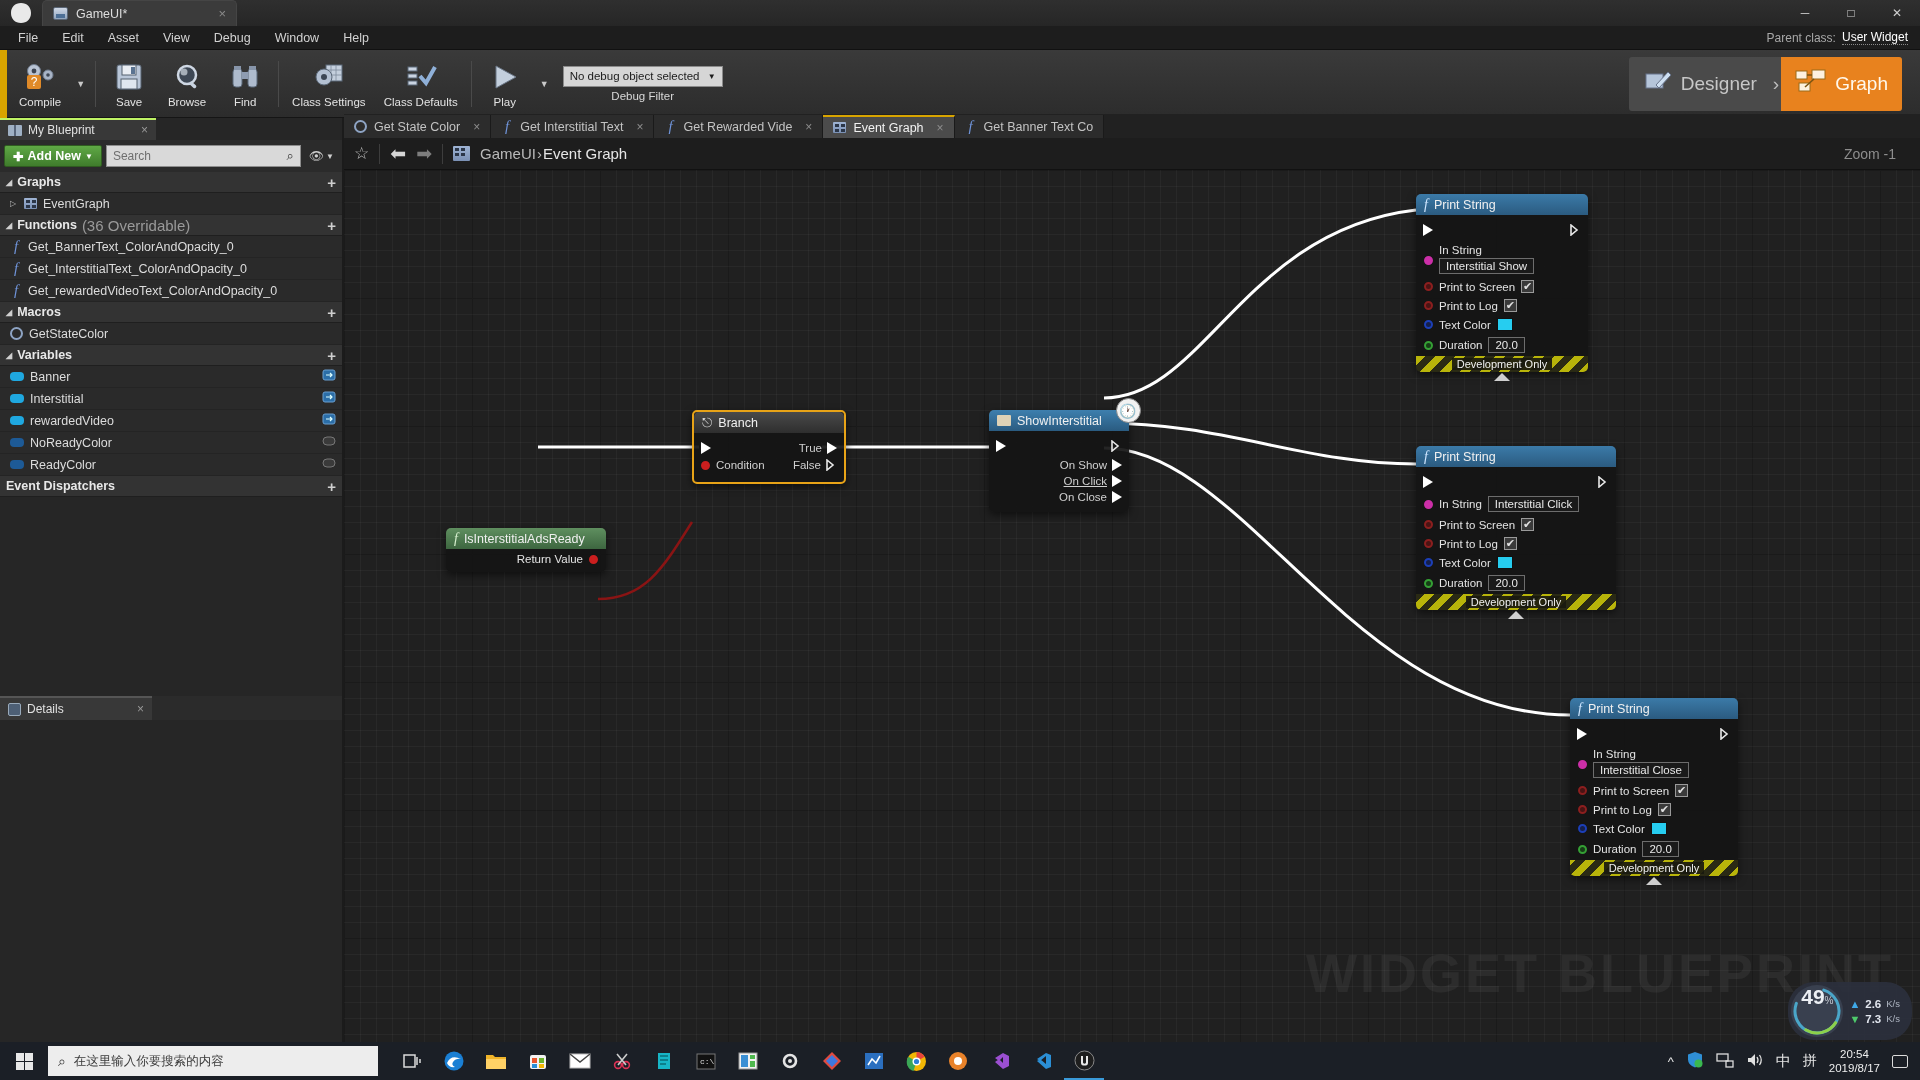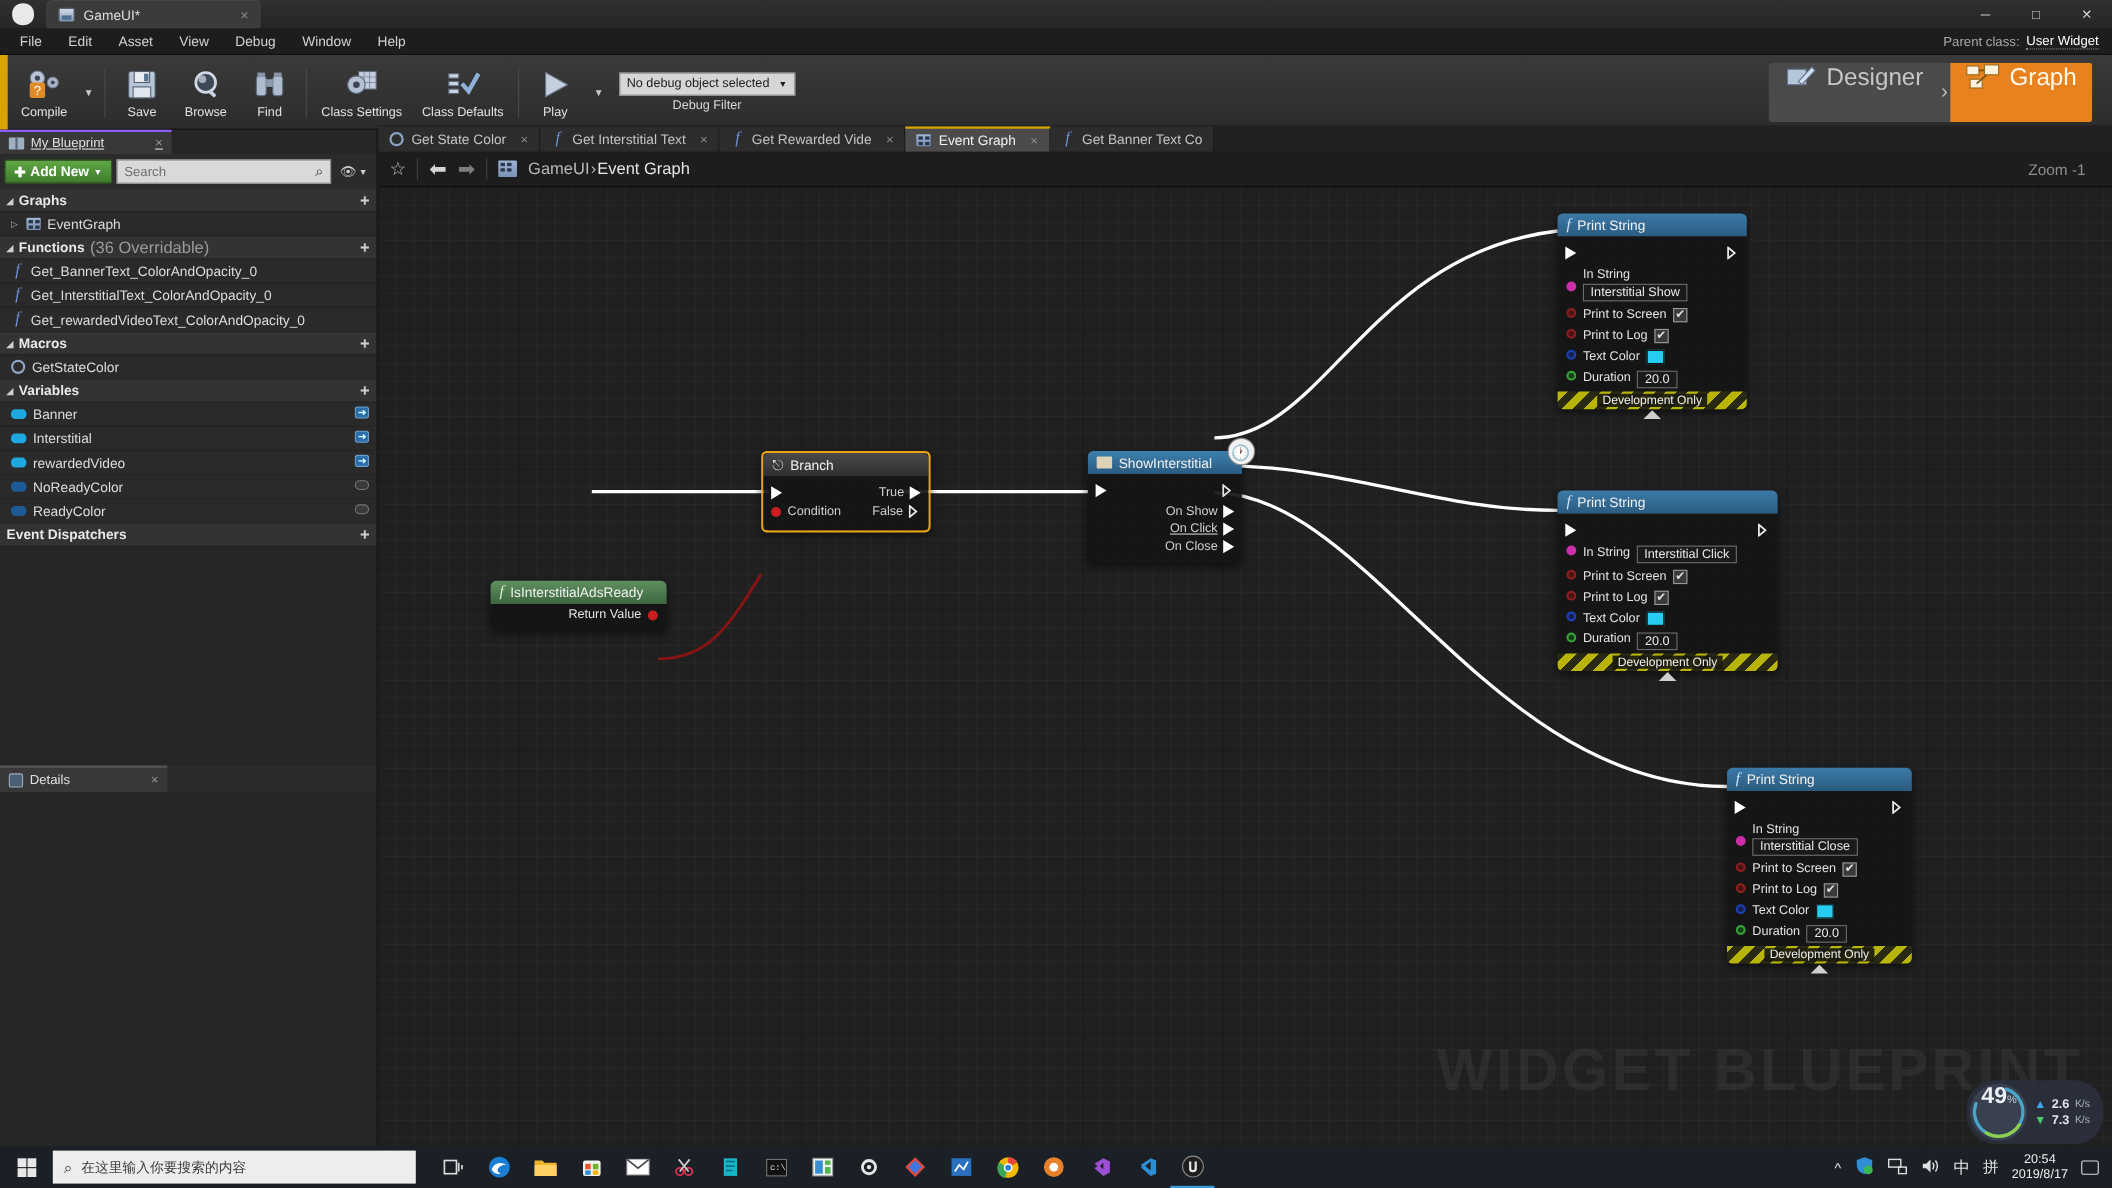--- a/index.html
+++ b/index.html
@@ -74,30 +74,30 @@
     width:160px; height:21px; background:#d6d6d6; color:#1c1c1c; font-size:11.5px;
     display:flex; align-items:center; padding:0 6px; border:1px solid #8b8b8b;
   }
   .debug-select .arr { margin-left:auto; font-size:8px; }
   .debug-cap { font-size:11.5px; color:#d8d8d8; }
 
   .mode-toggle {
     margin-left:auto; margin-right:18px; display:flex; align-items:center;
     background:#4a4a4a; border-radius:3px; height:54px; overflow:hidden;
   }
-  .mode-btn { display:flex; align-items:flex-start; gap:8px; padding:0 14px; height:54px; font-size:22px; }
+  .mode-btn { display:flex; align-items:center; gap:8px; padding:0 14px; height:54px; font-size:19px; }
   .mode-btn.inactive { color:#c7c7c7; }
   .mode-btn.active { background:#e8821e; color:#fff8ec; }
   .mode-sep { color:#bdbdbd; font-size:19px; padding:0 2px; }
 
   
   .left-panel { position:absolute; left:0; top:118px; width:342px; height:940px; background:#262626; }
   .panel-tab {
     height:22px; width:156px; background:#383838; display:flex; align-items:center; gap:6px;
-    padding:0 8px; font-size:12px; color:#e0e0e0; border-top:2px solid #8b5cf6;text-decoration:underline;
+    padding:0 8px; font-size:12px; color:#e0e0e0; border-top:2px solid #bef264;
   }
   .panel-tab .x { margin-left:auto; color:#999; font-size:12px; }
   .book-ico { width:14px; height:11px; background:#9fb0c4; border-radius:1px; position:relative; }
   .book-ico:after{content:"";position:absolute;left:6px;top:0;width:2px;height:11px;background:#58657a;}
 
   .search-row { display:flex; align-items:center; gap:4px; padding:5px 4px; background:#2b2b2b; }
   .addnew {
     background:linear-gradient(#5fa845,#3f7c2c); color:#fff; font-size:12.5px; font-weight:bold;
     height:22px; padding:0 8px; display:flex; align-items:center; gap:4px; border-radius:2px;
     border:1px solid #2f5c20;
@@ -202,21 +202,21 @@
   .h-pure { background:linear-gradient(#5f8f5f,#3d6640); }
   .h-blue { background:linear-gradient(#3d7fae,#2a5b80); }
 
   .exec-row { display:flex; align-items:center; justify-content:space-between; padding:5px 7px; }
   .pin-exec-in, .pin-exec-out {
     width:0;height:0;border-top:6px solid transparent;border-bottom:6px solid transparent;
     border-left:10px solid #fff;
   }
   .pin-hollow-svg { display:block; }
 
-  .pin-row { display:flex; align-items:flex-start; gap:6px; padding:3px 8px; font-size:11.5px; color:#e3e3e3; }
+  .pin-row { display:flex; align-items:center; gap:6px; padding:3px 8px; font-size:11.5px; color:#e3e3e3; }
   .pin-dot { width:9px; height:9px; border-radius:50%; border:2px solid; background:transparent; flex:none;}
   .dot-magenta { border-color:#cc2fa8; background:#cc2fa8; }
   .dot-red { border-color:#8c1f1f; background:#4a1414; }
   .dot-blue { border-color:#1c3fb8; background:#16204a; }
   .dot-green { border-color:#35a035; background:#173d17; }
   .dot-redf { background:#cc1f1f; border-color:#cc1f1f; }
 
   .val-box {
     background:#1a1a1a; border:1px solid #6d6d6d; font-size:11.5px; color:#e8e8e8;
     padding:1px 6px; display:inline-block;

